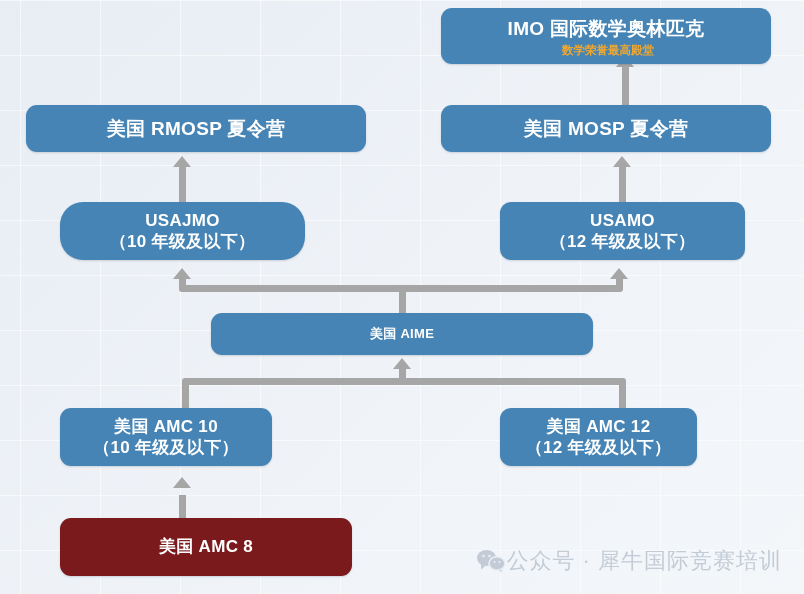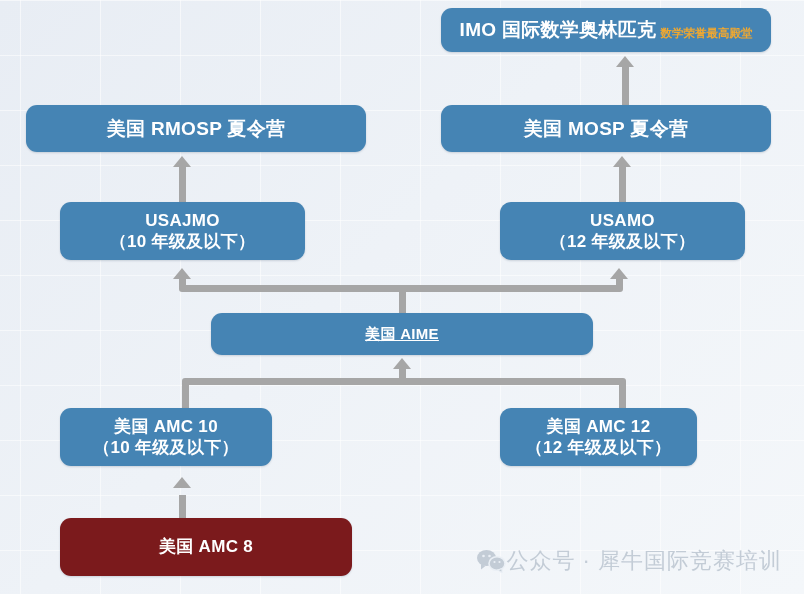--- a/index.html
+++ b/index.html
@@ -38,46 +38,46 @@
     text-align: center;
     letter-spacing: 0.3px;
   }
   .node.blue  { background: #4584b4; }
   .node.red   { background: #7b1a1c; }
   .node .l1 { line-height: 1.25; }
   .node .l2 { line-height: 1.25; }
 
   
   #node-imo {
-    left: 441px; top: 8px; width: 330px; height: 44px;
-    flex-direction: row; font-size: 19px;
+    left: 441px; top: 8px; width: 330px; height: 56px;
+    flex-direction: column; font-size: 19px;
   }
   #node-imo .sub {
     font-size: 11.5px;
     color: #f0a830;
     margin-left: 4px;
     font-weight: bold;
     letter-spacing: 0;
     position: relative;
     top: 3px;
   }
   #node-rmosp {
     left: 26px; top: 105px; width: 340px; height: 47px; font-size: 19px;
   }
   #node-mosp {
     left: 441px; top: 105px; width: 330px; height: 47px; font-size: 19px;
   }
   #node-usajmo {
-    left: 60px; top: 202px; width: 245px; height: 58px; font-size: 17px;
+    left: 60px; top: 202px; width: 245px; height: 58px; font-size: 17px; border-radius: 23px;
   }
   #node-usamo {
     left: 500px; top: 202px; width: 245px; height: 58px; font-size: 17px;
   }
   #node-aime {
-    left: 211px; top: 313px; width: 382px; height: 42px; font-size: 15px; text-decoration: underline;
+    left: 211px; top: 313px; width: 382px; height: 42px; font-size: 13px;
   }
   #node-amc10 {
     left: 60px; top: 408px; width: 212px; height: 58px; font-size: 17px;
   }
   #node-amc12 {
     left: 500px; top: 408px; width: 197px; height: 58px; font-size: 17px;
   }
   #node-amc8 {
     left: 60px; top: 518px; width: 292px; height: 58px; font-size: 17px;
   }

